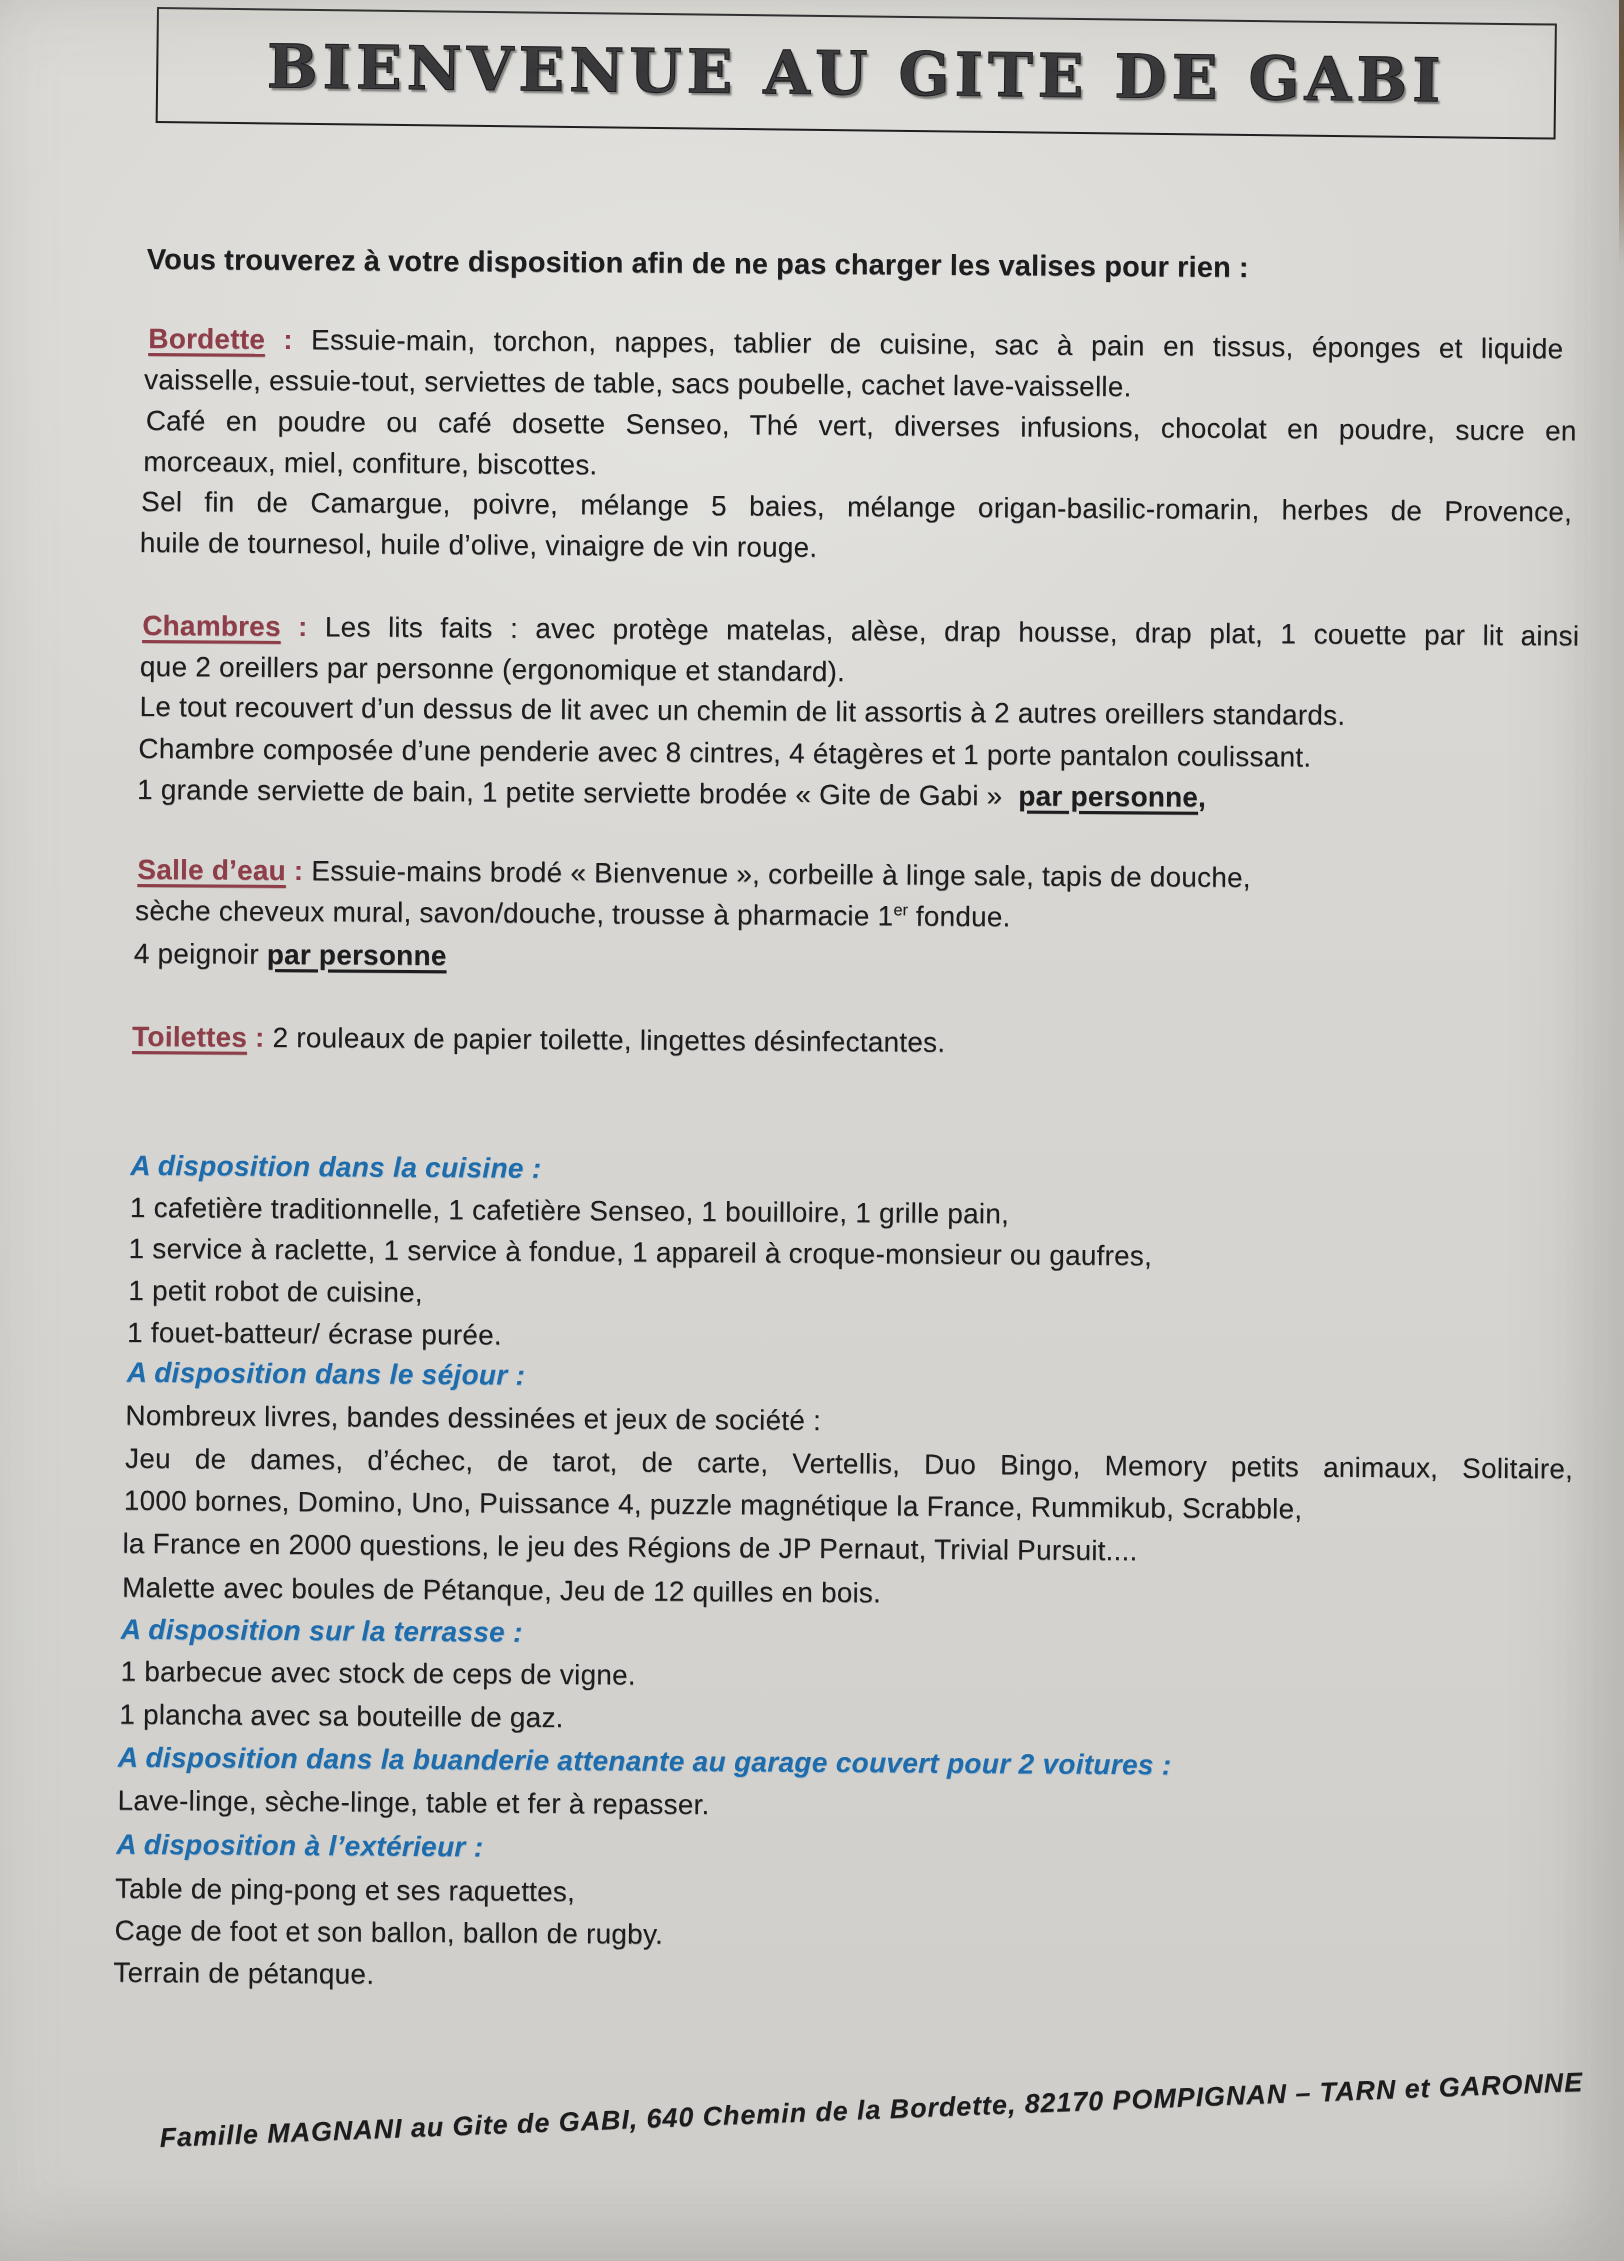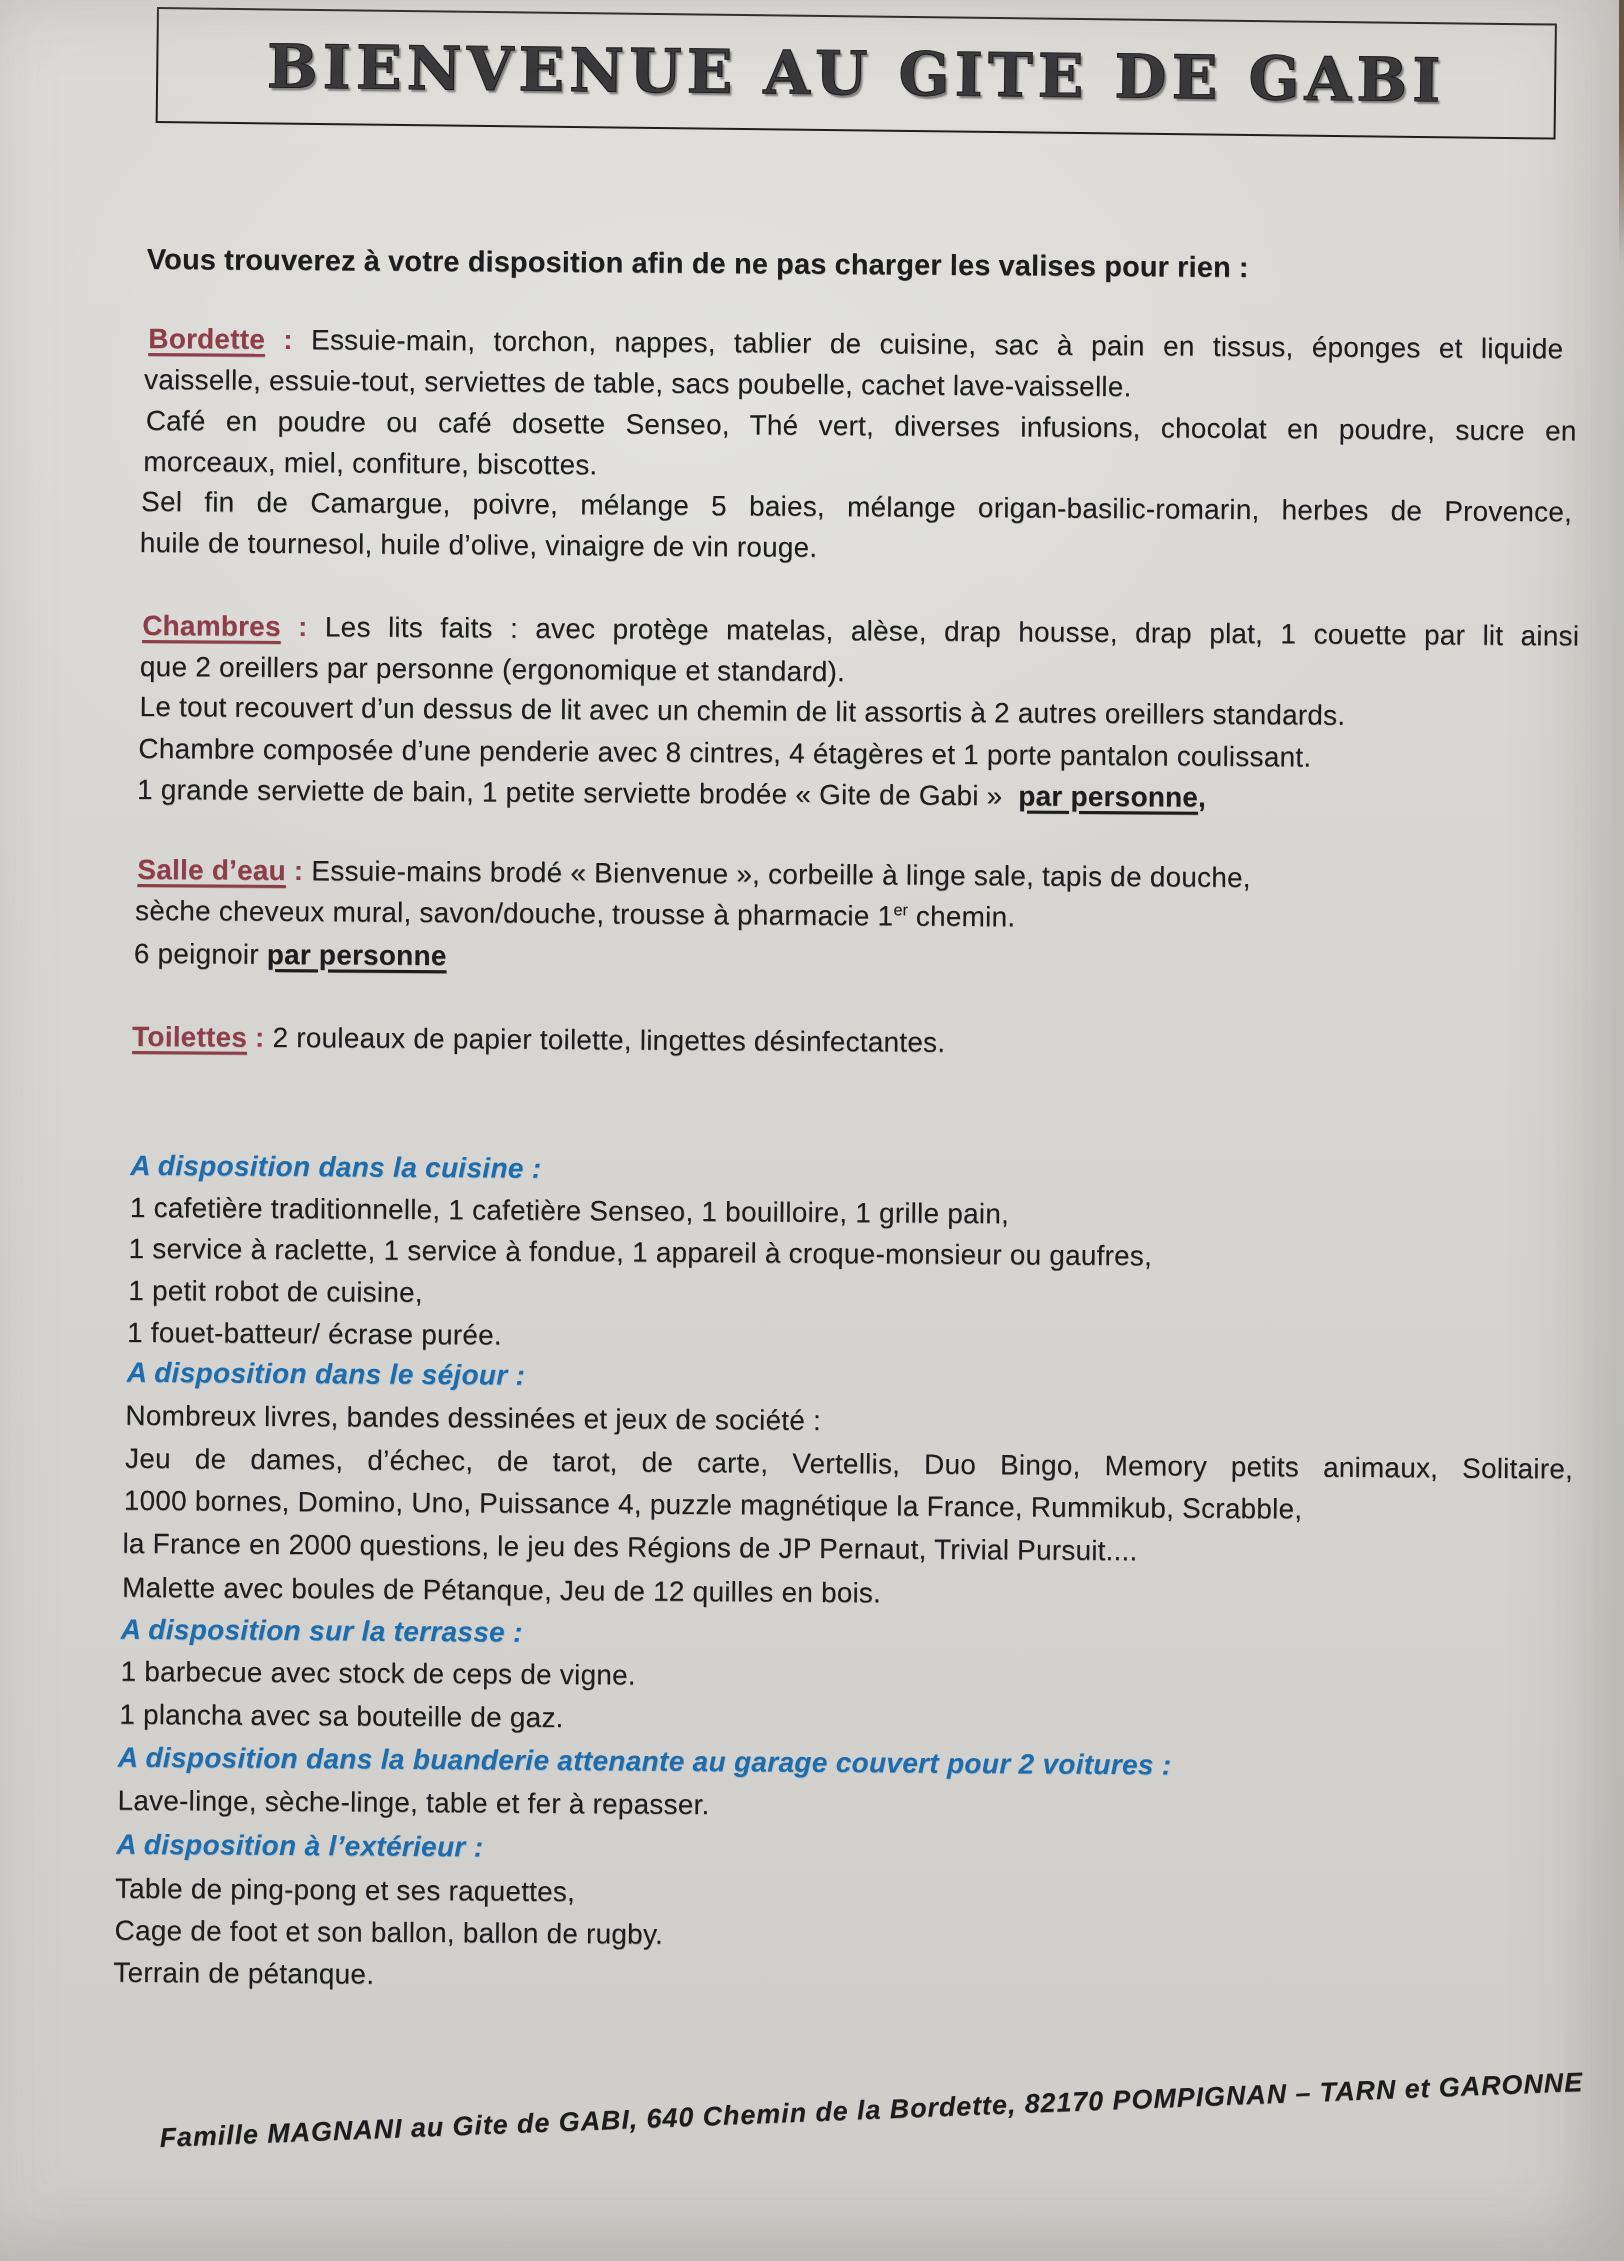--- a/index.html
+++ b/index.html
@@ -95,22 +95,22 @@
     <div class="line just" style="top:484px;left:143px;width:1431px">Sel fin de Camargue, poivre, mélange 5 baies, mélange origan-basilic-romarin, herbes de Provence,</div>
     <div class="line" style="top:525px;left:142px">huile de tournesol, huile d’olive, vinaigre de vin rouge.</div>
 
     <div class="line just" style="top:608px;left:145px;width:1437px"><span class="h-red">Chambres</span><span class="sep-red"> : </span><span>Les lits faits : avec protège matelas, alèse, drap housse, drap plat, 1 couette par lit ainsi</span></div>
     <div class="line" style="top:649px;left:143px">que 2 oreillers par personne (ergonomique et standard).</div>
     <div class="line" style="top:689px;left:143px">Le tout recouvert d’un dessus de lit avec un chemin de lit assortis à 2 autres oreillers standards.</div>
     <div class="line" style="top:731px;left:142px">Chambre composée d’une penderie avec 8 cintres, 4 étagères et 1 porte pantalon coulissant.</div>
     <div class="line" style="top:772px;left:141px"><span>1 grande serviette de bain, 1 petite serviette brodée « Gite de Gabi »&nbsp; </span><span class="bu">par personne</span><span class="b">,</span></div>
 
     <div class="line" style="top:852px;left:142px"><span class="h-red">Salle d’eau</span><span class="sep-red"> : </span><span>Essuie-mains brodé « Bienvenue », corbeille à linge sale, tapis de douche,</span></div>
-    <div class="line" style="top:893px;left:140px"><span>sèche cheveux mural, savon/douche, trousse à pharmacie 1</span><sup class="sup">er</sup><span> chemin.</span></div>
-    <div class="line" style="top:936px;left:139px"><span>6 peignoir </span><span class="bu">par personne</span></div>
+    <div class="line" style="top:893px;left:140px"><span>sèche cheveux mural, savon/douche, trousse à pharmacie 1</span><sup class="sup">er</sup><span> fondue.</span></div>
+    <div class="line" style="top:936px;left:139px"><span>4 peignoir </span><span class="bu">par personne</span></div>
 
     <div class="line" style="top:1019px;left:138px"><span class="h-red">Toilettes</span><span class="sep-red"> : </span><span>2 rouleaux de papier toilette, lingettes désinfectantes.</span></div>
 
     <div class="line h-blue" style="top:1148px;left:137px">A disposition dans la cuisine :</div>
     <div class="line" style="top:1190px;left:137px">1 cafetière traditionnelle, 1 cafetière Senseo, 1 bouilloire, 1 grille pain,</div>
     <div class="line" style="top:1231px;left:136px">1 service à raclette, 1 service à fondue, 1 appareil à croque-monsieur ou gaufres,</div>
     <div class="line" style="top:1273px;left:136px">1 petit robot de cuisine,</div>
     <div class="line" style="top:1315px;left:135px">1 fouet-batteur/ écrase purée.</div>
 
     <div class="line h-blue" style="top:1355px;left:135px">A disposition dans le séjour :</div>

